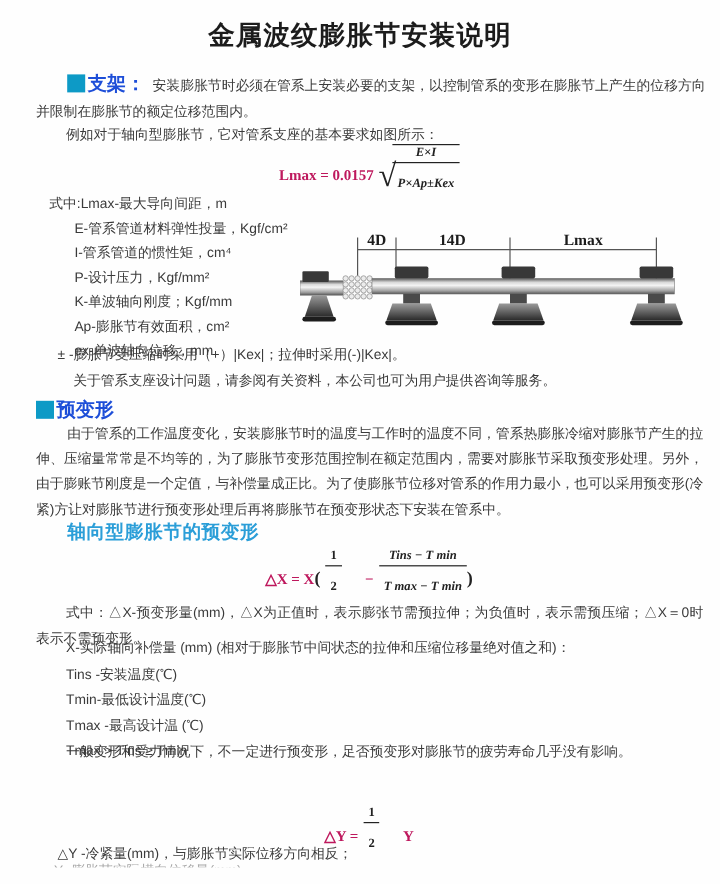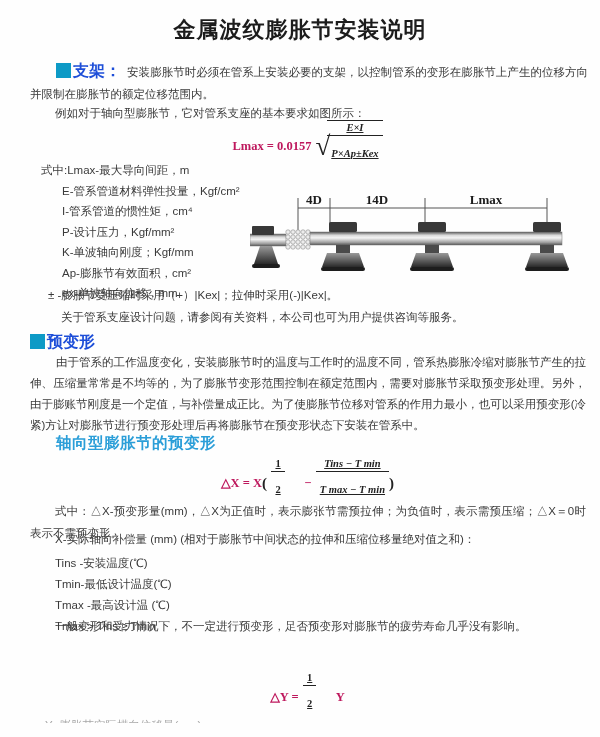--- a/index.html
+++ b/index.html
@@ -26,21 +26,21 @@
   .sec-heading { font-size:16px; font-weight:bold; color:#1d4ed8; margin-right:6px; }
 
   .example-line { top:104px; left:55px; line-height:18px; }
 
   
   .formula-row { width:100%; text-align:center; }
   .ftext { font-family:"Liberation Serif", serif; font-weight:bold; font-size:12.5px; color:#be185d;margin-left:15px; }
   .frac {
     display:inline-block; vertical-align:middle; text-align:center;
     font-family:"Liberation Serif", serif; font-weight:bold; font-size:10.5px;
-    line-height:1.2; color:#222;text-decoration:underline;
+    line-height:1.2; color:#222;
   }
   .frac .num { display:block; padding:0 4px; }
   .frac .den { display:block; padding:12px 4px; border-top:1px solid #222; }
   .frac.italic { font-style:italic; }
   .radical-sign {
     font-family:"Liberation Serif", serif; font-weight:bold; font-size:27px;
     vertical-align:middle; color:#222; margin:0 -3px 0 4px; line-height:1;
   }
   .radicand { display:inline-block; vertical-align:middle; border-top:1.5px solid #222; padding-top:1px; }
   .paren { font-family:"Liberation Serif", serif; font-weight:bold; font-size:15px; vertical-align:middle; color:#222; }
@@ -202,16 +202,17 @@
 
   <div class="abs body-text general-note">一般变形和受力情况下，不一定进行预变形，足否预变形对膨胀节的疲劳寿命几乎没有影响。</div>
 
 
   <div class="abs formula-row formula3">
     <span class="ftext">△Y =</span>
     <span class="frac"><span class="num">1</span><span class="den">2</span></span>
     <span class="ftext">Y</span>
   </div>
 
+  <div class="abs body-text lateral-note">△Y -冷紧量(mm)，与膨胀节实际位移方向相反；</div>
 
   <div class="abs body-text partial-line">Y -膨胀节实际横向位移量(mm)；</div>
 
 </div>
 
 </body></html>

